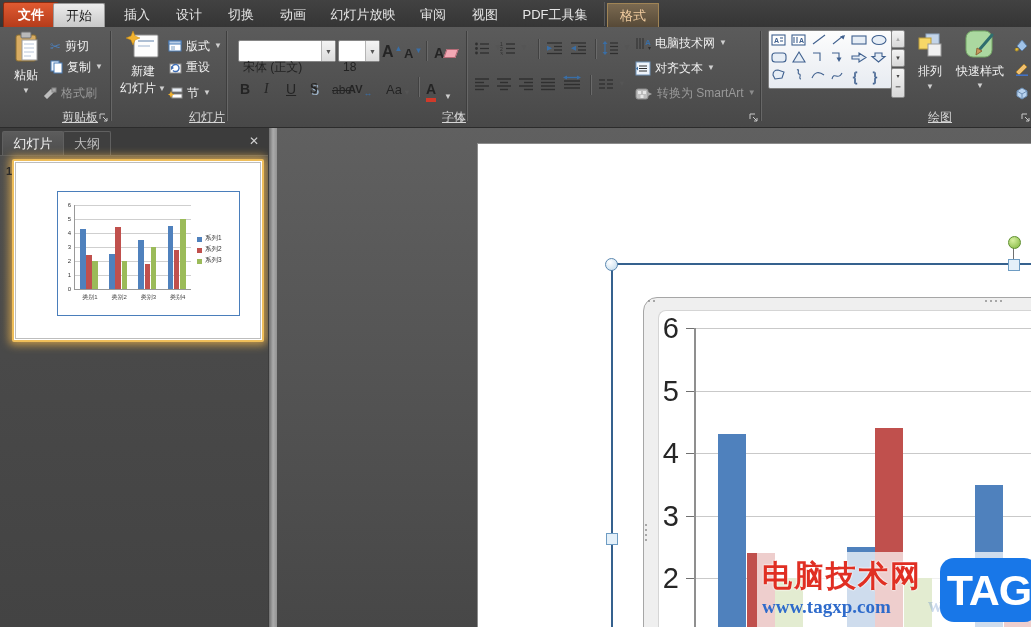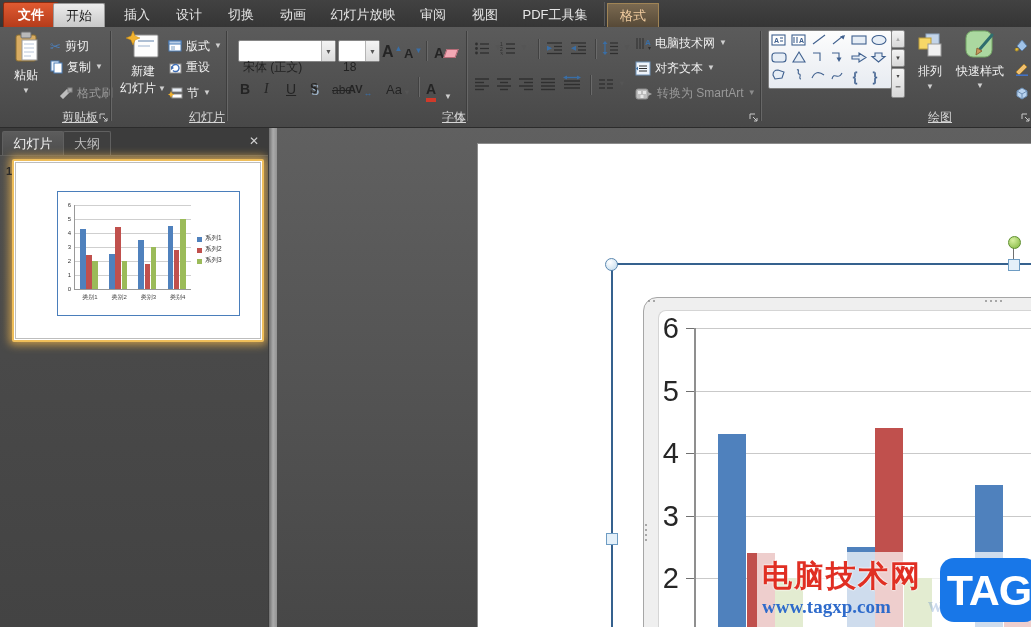--- a/index.html
+++ b/index.html
@@ -118,21 +118,21 @@
         <span>剪切</span>
       </div>
       <div class="sbtn" style="left:48px;top:29px;">
         <svg width="13" height="14">
           <rect x="1" y="1" width="8" height="10" fill="#eef4fb" stroke="#4d7eb8"></rect>
           <rect x="4" y="3" width="8" height="10" fill="#fff" stroke="#4d7eb8"></rect>
         </svg>
         <span>复制</span>
         <span class="drop">▼</span>
       </div>
-      <div class="sbtn dis" style="left:56px;top:55px;">
+      <div class="sbtn dis" style="left:40px;top:55px;">
         <svg width="15" height="13">
           <polygon points="2,9 9,2 12,5 5,12" fill="#bdbdbd" stroke="#8d8d8d"></polygon>
           <rect x="10" y="1" width="4" height="4" fill="#a9a9a9" stroke="#868686"></rect>
         </svg>
         <span>格式刷</span>
       </div>
       <div class="grplabel" style="left:0;width:96px;">剪贴板</div>
       <svg class="launcher" style="left:96px;bottom:3px;" width="12" height="12">
         <path d="M2,2 h5 M2,2 v5" stroke="#c8c8c8" fill="none"></path>
           <path d="M5,5 l4,4 M9,9 h-3 M9,9 v-3" stroke="#c8c8c8" fill="none"></path>

